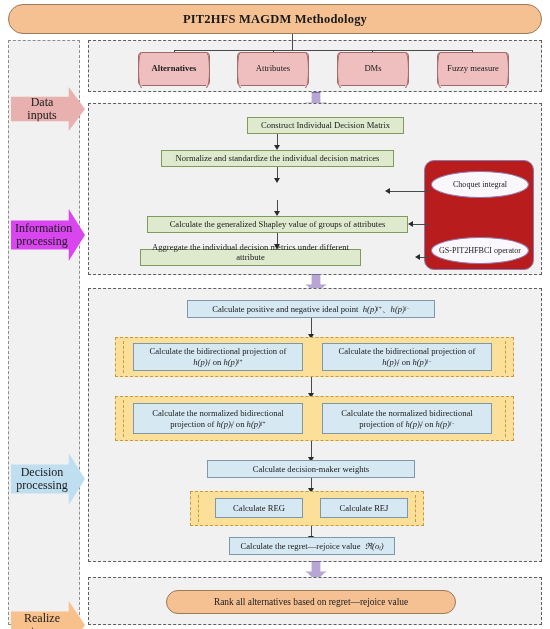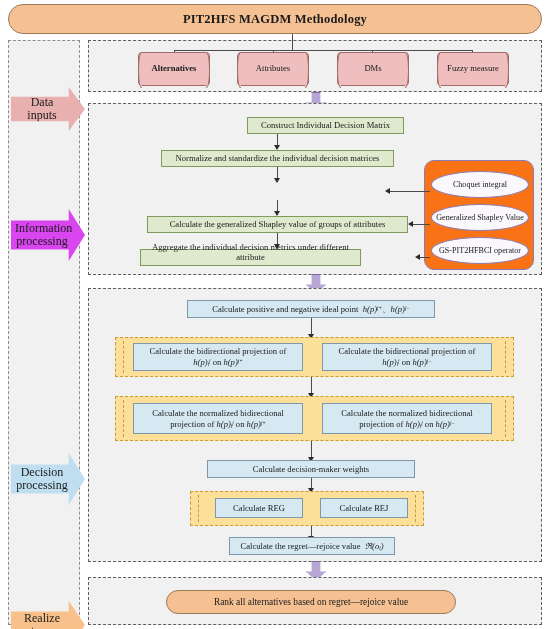--- a/index.html
+++ b/index.html
@@ -85,21 +85,21 @@
   .doc::after{
     right:-1px;background:#eebfbe;
     border-right:1px solid #a06a68;border-top:1px solid #a06a68;border-bottom:1px solid #a06a68;
     border-radius:50%/50%;
     clip-path:polygon(45% 0,100% 0,100% 100%,45% 100%);
   }
 
   
   .oppanel{
     left:424px;top:160px;width:110px;height:110px;
-    background:#f97316;border:1px solid #8d7bb0;border-radius:10px;
+    background:#b91c1c;border:1px solid #8d7bb0;border-radius:10px;
   }
   .ellipse{
     position:absolute;left:6px;width:98px;height:27px;
     background:#faf8fd;border:1px solid #8d7bb0;border-radius:49px/13.5px;
     display:flex;align-items:center;justify-content:center;
     text-align:center;font-size:8.1px;line-height:1.15;
     box-sizing:border-box;
   }
   .ell1{top:10px;}
   .ell2{top:43px;}
@@ -225,23 +225,20 @@
   <div class="arrowdown" style="left:274px;top:244px;"></div>
 
   <div class="box box-green" style="left:140px;top:249px;width:221px;height:17px;align-items:flex-end;">
     <span>Aggregate the individual decision metrics  under different attribute</span>
   </div>
 
   <div class="abs oppanel">
     <div class="ellipse ell1">
       <span>Choquet integral</span>
     </div>
-    <div class="ellipse ell2">
-      <span>Generalized Shapley Value</span>
-    </div>
     <div class="ellipse ell3">
       <span>GS-PIT2HFBCI operator</span>
     </div>
   </div>
 
   <div class="hline" style="left:389px;top:191px;width:41px;"></div>
   <div class="arrowleft" style="left:385px;top:188px;"></div>
 
   <div class="hline" style="left:412px;top:224px;width:18px;"></div>
   <div class="arrowleft" style="left:408px;top:221px;"></div>

